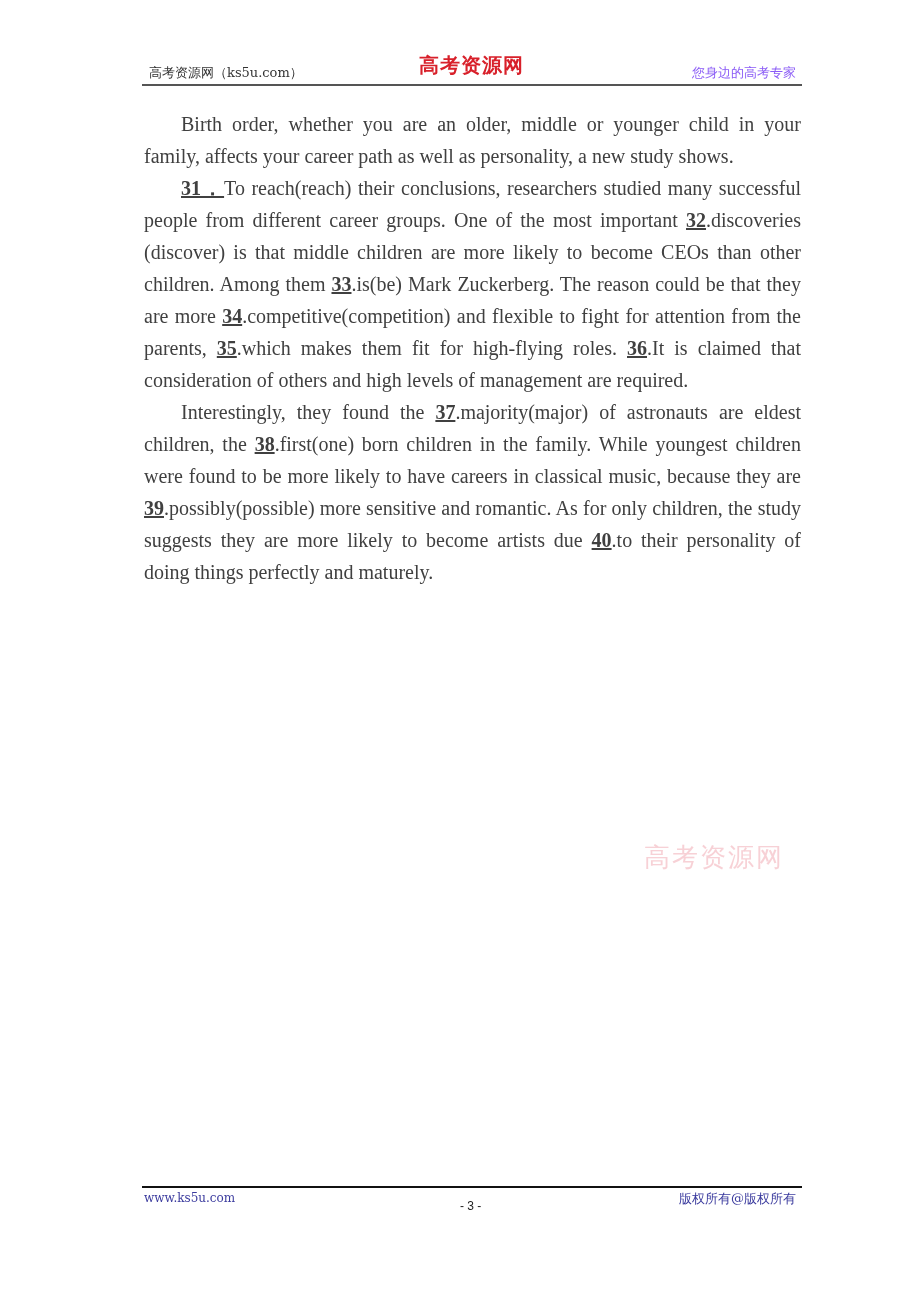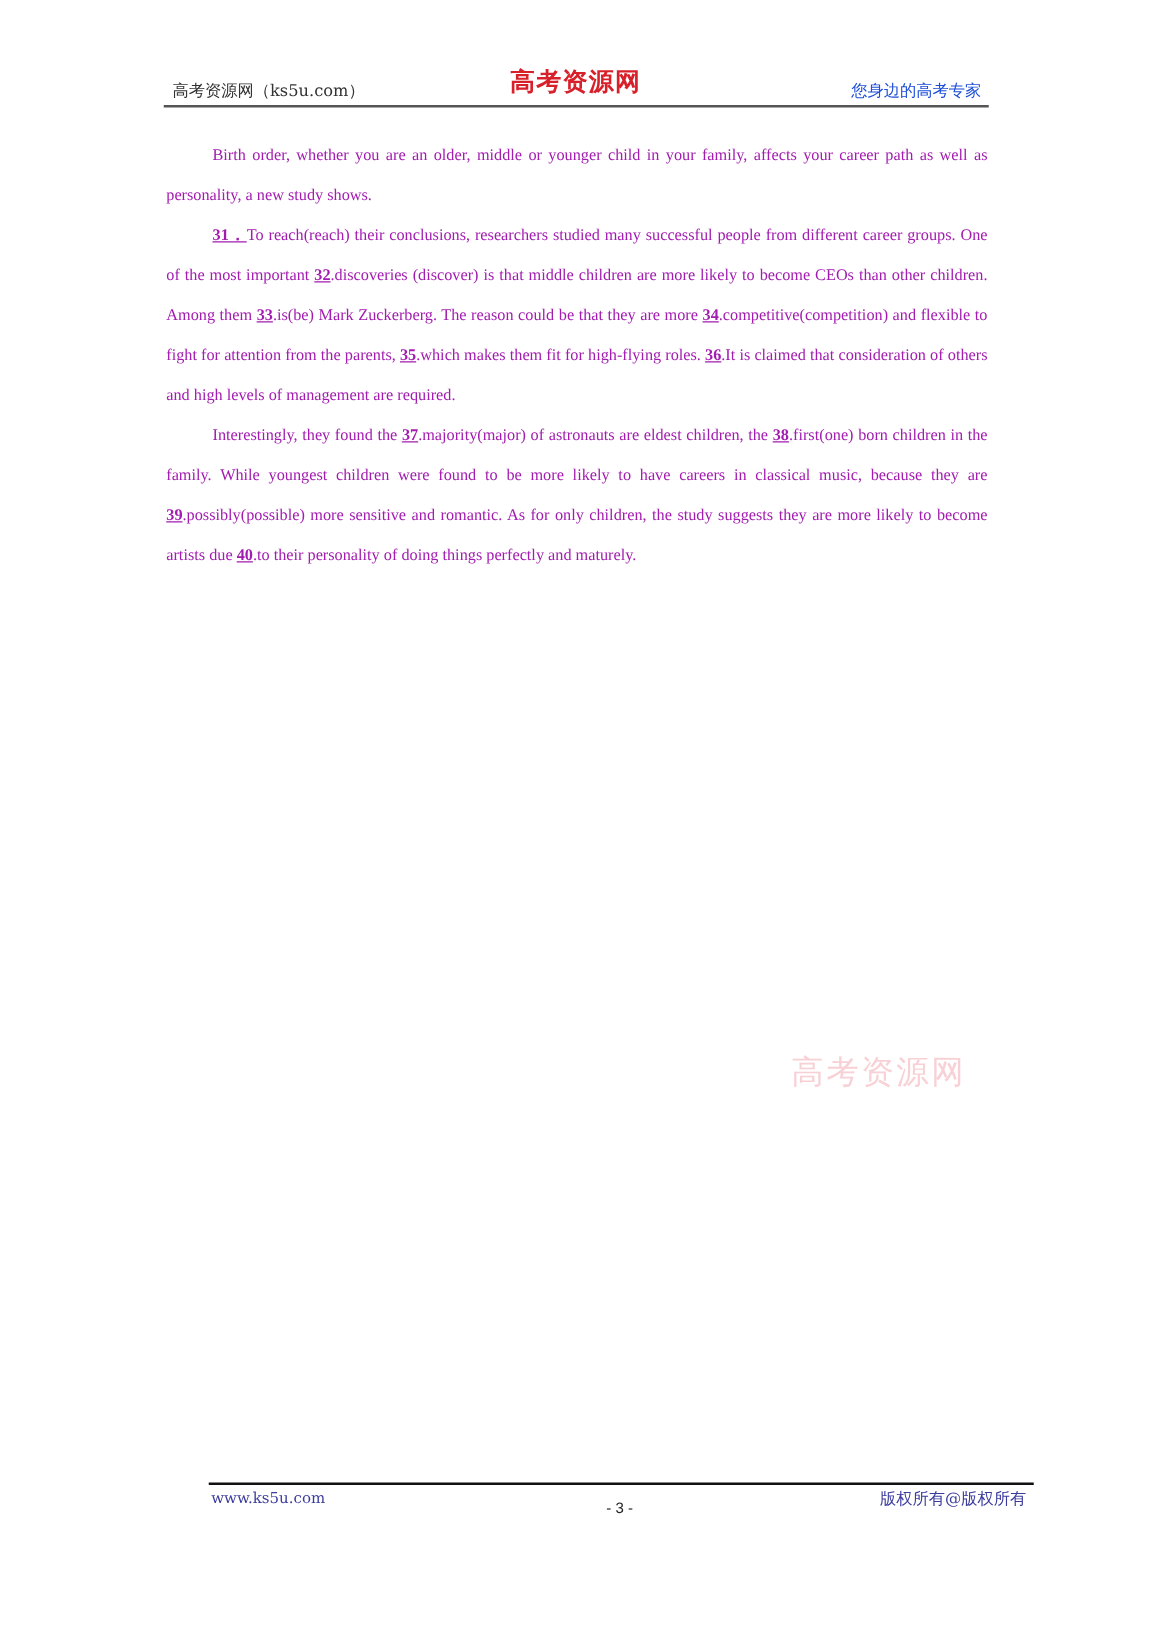--- a/index.html
+++ b/index.html
@@ -1,28 +1,28 @@
 <!DOCTYPE html>
 <html><head>
 <meta charset="utf-8">
 <style>
   html, body { margin: 0; padding: 0; background: #ffffff; }
   body { width: 920px; height: 1302px; position: relative; overflow: hidden; }
-  .page { position: absolute; left: 1px; top: 0; width: 788px; height: 1302px; }
+  .page { position: absolute; left: 12px; top: 0; width: 788px; height: 1302px; }
   .header { position: absolute; left: 130px; top: 54px; width: 660px; height: 32px; }
   .hdr-left { position: absolute; left: 7px; bottom: 4px; font-family: "DejaVu Serif", serif; font-size: 13px; color: #333; }
   .hdr-logo { position: absolute; left: 277px; top: -2px; font-family: "DejaVu Serif", serif; font-size: 20px; color: #d8202a; font-weight: bold; letter-spacing: 1px; }
-  .hdr-right { position: absolute; right: 6px; bottom: 4px; font-family: Liberation Mono, monospace; font-size: 13px; color: #1d4ed8; }
+  .hdr-right { position: absolute; right: 6px; bottom: 4px; font-family: Liberation Mono, monospace; font-size: 13px; color: #8b5cf6; }
   .hdr-rule { position: absolute; left: 0; right: 0; bottom: 0; height: 2px; background: #555; }
-  .body-text { position: absolute; left: 132px; top: 108px; width: 657px; font-family: "Liberation Serif", serif; font-size: 13px; line-height: 32px; color: #a21caf; }
+  .body-text { position: absolute; left: 132px; top: 108px; width: 657px; font-family: "Liberation Serif", serif; font-size: 20px; line-height: 32px; color: #404040; }
   .para { margin: 0; text-align: justify; text-indent: 37px; }
   .num { font-weight: bold; text-decoration: underline; }
   .ans { }
   .watermark { position: absolute; left: 632px; top: 840px; font-family: "DejaVu Serif", serif; font-size: 26px; color: #f6c6cc; letter-spacing: 2px; opacity: 0.8; }
-  .footer { position: absolute; left: 130px; top: 1186px; width: 660px; height: 30px; margin-left: 36px; }
+  .footer { position: absolute; left: 130px; top: 1186px; width: 660px; height: 30px; }
   .ftr-rule { position: absolute; left: 0; right: 0; top: 0; height: 1.5px; background: #111; }
   .ftr-left { position: absolute; left: 2px; top: 5px; font-family: "DejaVu Serif", serif; font-size: 12px; color: #3b3b9e; }
   .ftr-center { position: absolute; left: 318px; top: 13px; font-family: "Liberation Sans", sans-serif; font-size: 12px; color: #222; }
   .ftr-right { position: absolute; right: 6px; top: 4px; font-family: "DejaVu Serif", serif; font-size: 13px; color: #3b3b9e; }
 </style>
 </head>
 <body>
 
 <div class="page">
   <div class="header">

